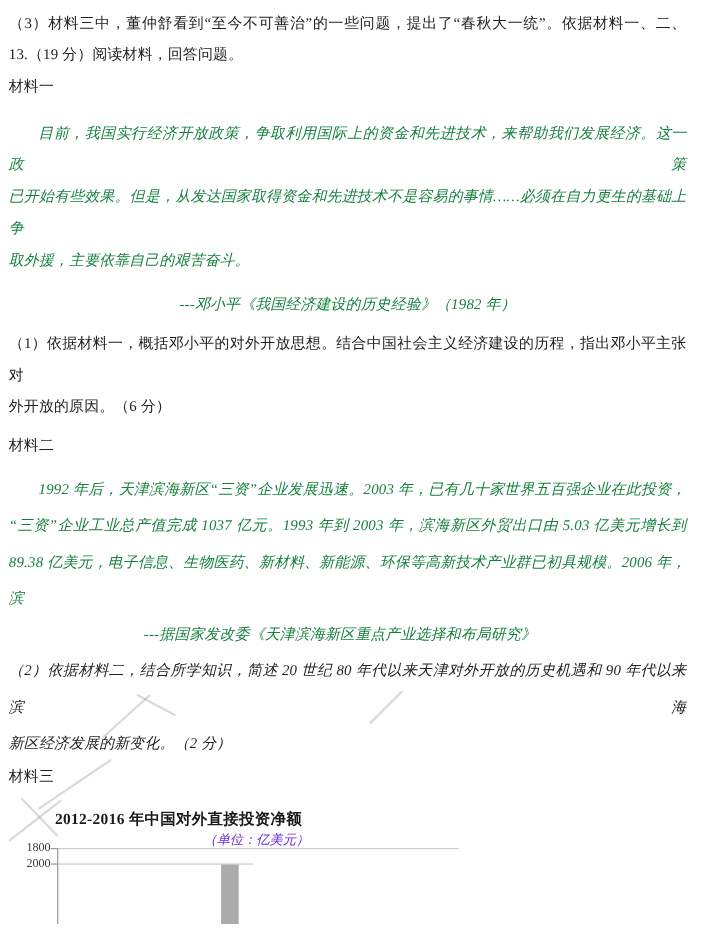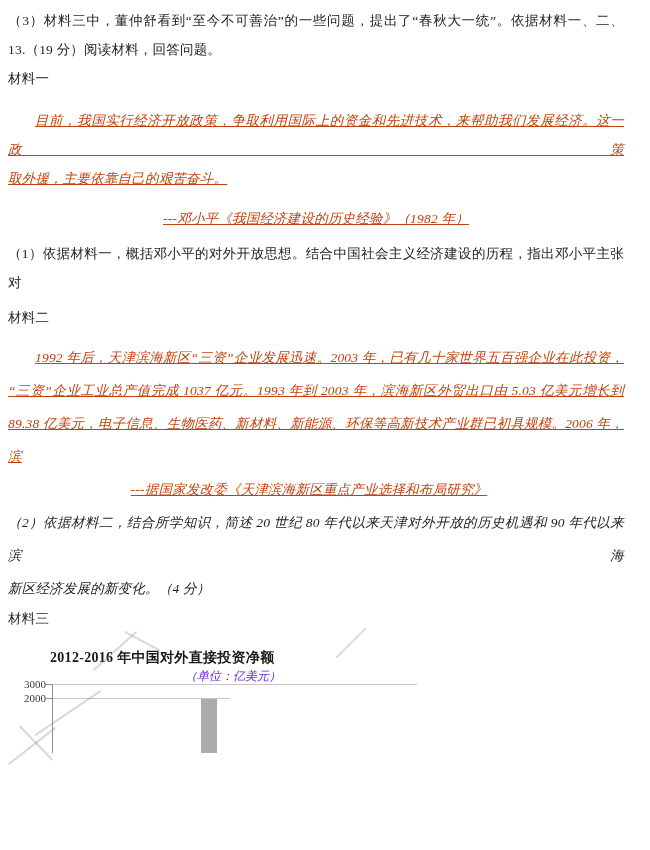--- a/index.html
+++ b/index.html
@@ -15,21 +15,21 @@
   }
   .line{
     font-size:13.5px;
     line-height:29px;
     letter-spacing:0.2px;
     white-space:normal;
   }
   .lh33{line-height:33px;font-style:italic;}
   .lh28{line-height:28px;}
   .full{text-align:justify;text-align-last:justify;}
-  .kai{font-style:italic;color:#c2410c;text-decoration:underline;}
+  .kai{font-style:italic;color:#15803d;}
   .src{text-align:center;}
   .indent{text-indent:2em;}
   .mt13{margin-top:13px;}
   .mt11{margin-top:11px;}
   .mt9{margin-top:9px;}
   .mt6{margin-top:6px;}
 
   
   .chart{position:relative;height:158px;margin-top:14px;}
   .chart-title{
@@ -53,54 +53,56 @@
 <div class="page">
 
   <div class="line full">（3）材料三中，董仲舒看到“至今不可善治”的一些问题，提出了“春秋大一统”。依据材料一、二、</div>
 
   <div class="line">13.（19 分）阅读材料，回答问题。</div>
 
   <div class="line">材料一</div>
 
   <div class="mt13">
     <div class="line kai full indent">目前，我国实行经济开放政策，争取利用国际上的资金和先进技术，来帮助我们发展经济。这一政策</div>
+    <div class="line kai full">已开始有些效果。但是，从发达国家取得资金和先进技术不是容易的事情……必须在自力更生的基础上争</div>
     <div class="line kai">取外援，主要依靠自己的艰苦奋斗。</div>
   </div>
   <div class="line kai src mt11">---邓小平《我国经济建设的历史经验》（1982 年）</div>
 
   <div class="mt6">
     <div class="line full">（1）依据材料一，概括邓小平的对外开放思想。结合中国社会主义经济建设的历程，指出邓小平主张对</div>
+    <div class="line">外开放的原因。（6 分）</div>
   </div>
 
   <div class="line mt6">材料二</div>
 
   <div class="mt9">
     <div class="line lh33 kai full indent">1992 年后，天津滨海新区“三资”企业发展迅速。2003 年，已有几十家世界五百强企业在此投资，</div>
     <div class="line lh33 kai full">“三资”企业工业总产值完成 1037 亿元。1993 年到 2003 年，滨海新区外贸出口由 5.03 亿美元增长到</div>
     <div class="line lh33 kai full">89.38 亿美元，电子信息、生物医药、新材料、新能源、环保等高新技术产业群已初具规模。2006 年，滨</div>
   </div>
   <div class="line lh33 kai src" style="padding-right:14px;">---据国家发改委《天津滨海新区重点产业选择和布局研究》</div>
 
   <div>
     <div class="line lh33 full">（2）依据材料二，结合所学知识，简述 20 世纪 80 年代以来天津对外开放的历史机遇和 90 年代以来滨海</div>
-    <div class="line lh33">新区经济发展的新变化。（4 分）</div>
+    <div class="line lh33">新区经济发展的新变化。（2 分）</div>
   </div>
 
   <div class="line lh28">材料三</div>
 
   <div class="chart">
     <div class="chart-title">2012-2016 年中国对外直接投资净额</div>
     <div class="chart-unit">（单位：亿美元）</div>
 
     <div class="gridline top" style="top:37px;"></div>
     <div class="gridline" style="top:50.8px;"></div>
 
     <div class="yaxis"></div>
 
-    <div class="ylabel" style="top:31px;">3000</div>
+    <div class="ylabel" style="top:31px;">1800</div>
     <div class="ylabel" style="top:44.8px;">2000</div>
 
     <div class="ytick" style="top:37px;"></div>
     <div class="ytick" style="top:50.8px;"></div>
 
     <div class="bar" style="left: 192.5px; height: 54.1px; background: rgb(171, 171, 171);"></div>
 
   </div>
 
   <div class="wm" style="left:2px;top:745px;width:60px;transform:rotate(-38deg);"></div>

